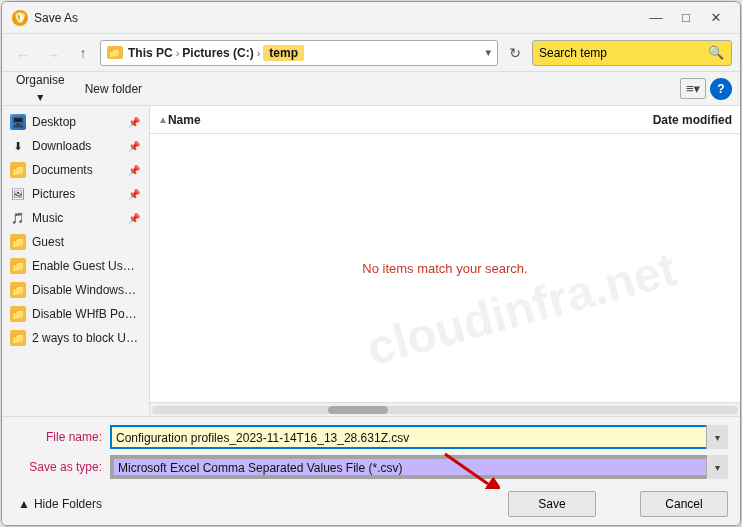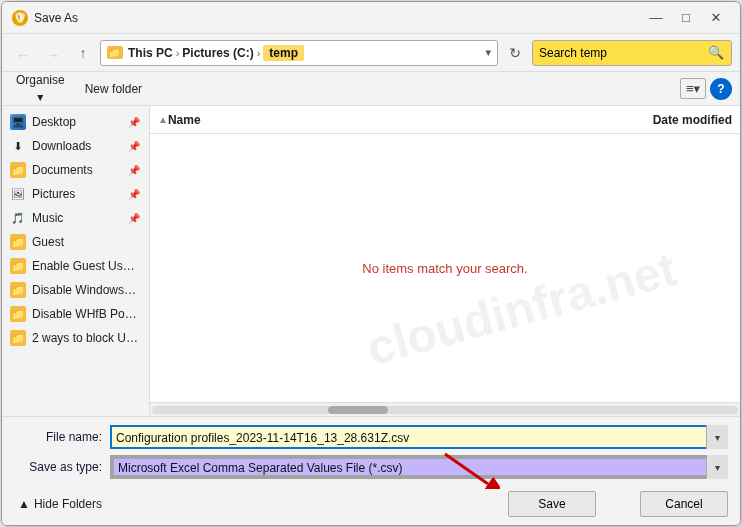--- a/index.html
+++ b/index.html
@@ -360,21 +360,21 @@
       display: flex;
       align-items: center;
       margin-bottom: 6px;
       gap: 8px;
     }
     .form-row:last-child { margin-bottom: 0; }
     .form-label {
       width: 88px;
       text-align: right;
       font-size: 12px;
-      color: #0f172a;
+      color: #be185d;
       flex-shrink: 0;
     }
     .form-input-wrapper {
       flex: 1;
       position: relative;
     }
     .form-input {
       width: 100%;
       height: 24px;
       border: 2px solid #0078d4;

